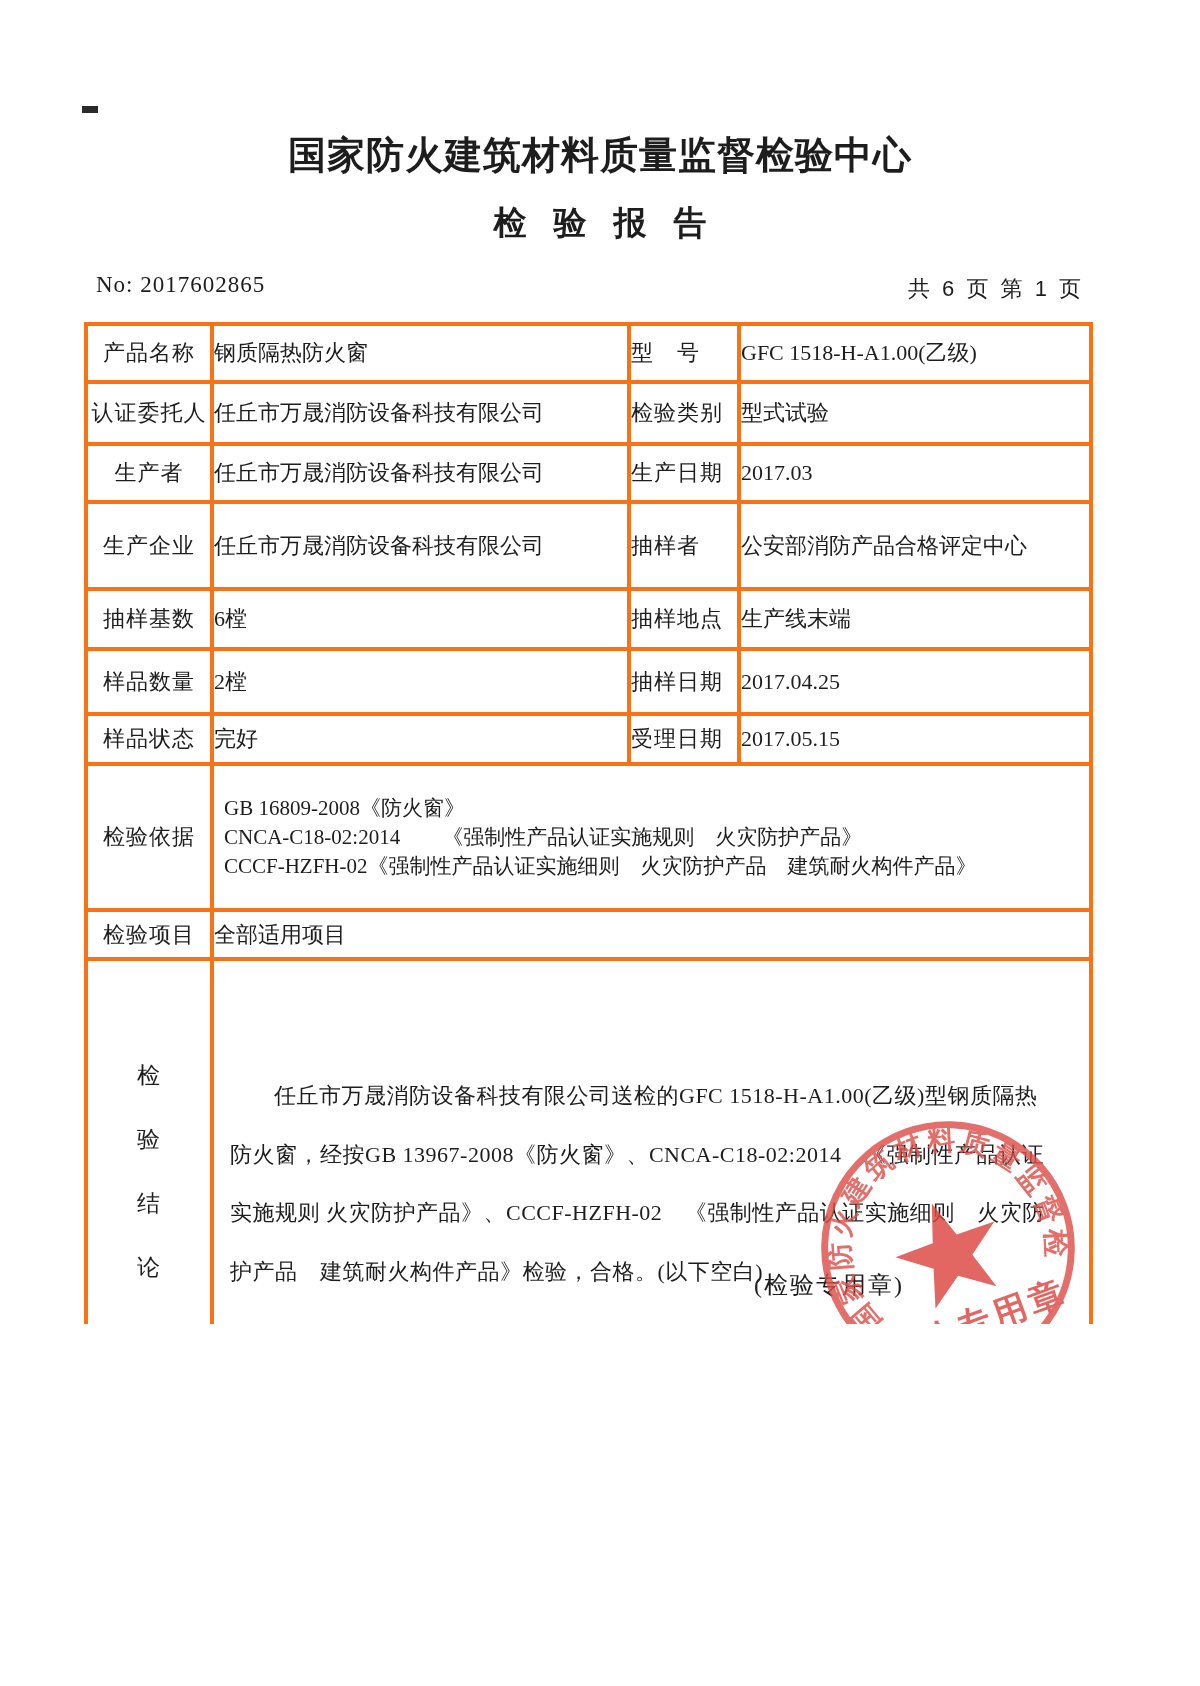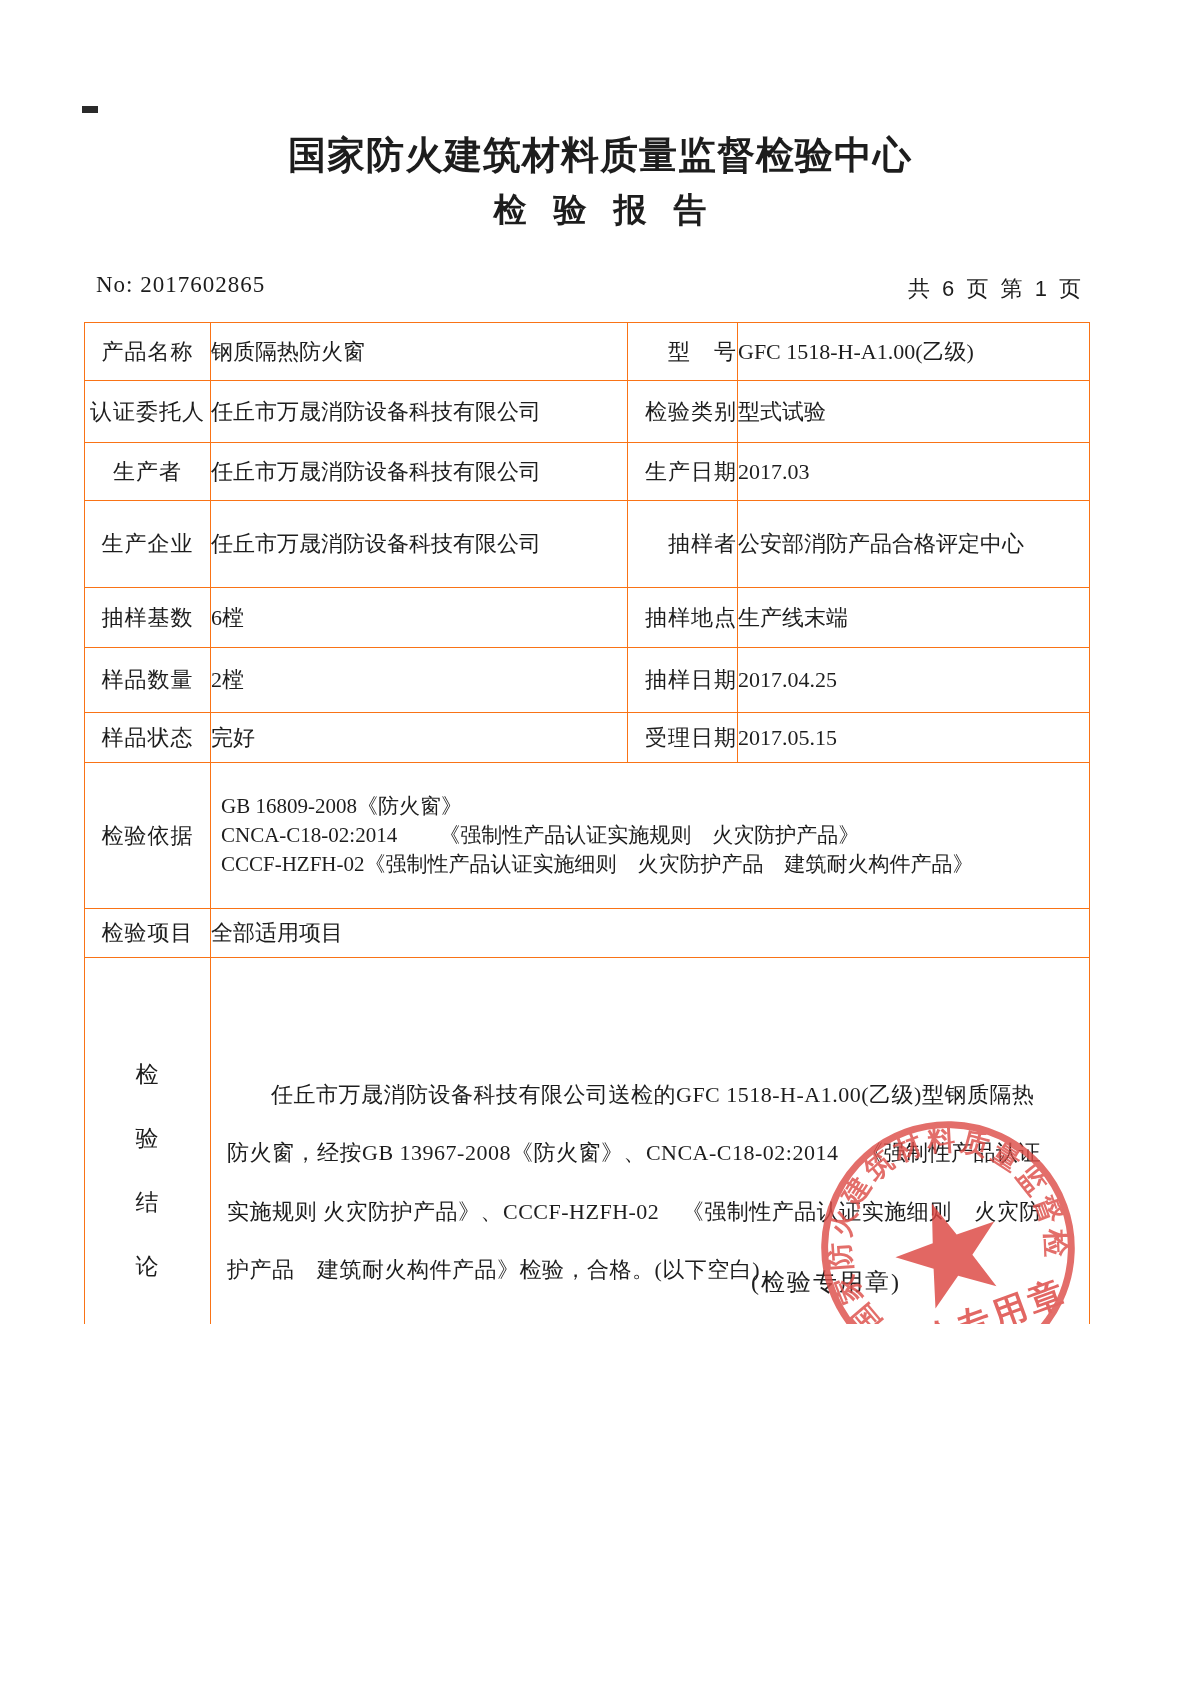--- a/index.html
+++ b/index.html
@@ -8,40 +8,40 @@
     font-family:"Liberation Serif","DejaVu Serif",serif; color:#1d1d1d; overflow:hidden;
   }
   .scan-mark { position:absolute; left:82px; top:106px; width:16px; height:7px; background:#2a2a2a; }
 
   .title1 {
     position:absolute; left:0; top:130px; width:100%; text-align:center;
     font-family:"Liberation Sans","DejaVu Sans",sans-serif; font-weight:bold;
     font-size:38px; letter-spacing:1px;
   }
   .title2 {
-    position:absolute; left:0; top:188px; width:100%; text-align:center;
+    position:absolute; left:0; top:201px; width:100%; text-align:center;
     font-family:"Liberation Sans","DejaVu Sans",sans-serif; font-weight:bold;
     font-size:33px; letter-spacing:27px; text-indent:27px;
   }
   .meta-no  { position:absolute; left:96px;  top:272px; font-size:23px; letter-spacing:1px; }
   .meta-pages {
     position:absolute; right:116px; top:274px; font-size:22px;
     font-family:"Liberation Sans","DejaVu Sans",sans-serif; letter-spacing:3px;margin-left:37px;
   }
 
   table.report {
     position:absolute; left:84px; top:322px; width:1005px;
     border-collapse:collapse; table-layout:fixed;
   }
   table.report td {
-    border:1px solid #f97316; font-size:22px; padding:0; overflow:hidden;
+    border:4px solid #f97316; font-size:22px; padding:0; overflow:hidden;
     vertical-align:middle;
   }
   td.lbl  { text-align:center; letter-spacing:1px; }
-  td.lbl3 { text-align:right; padding-right:7px; letter-spacing:1px; }
+  td.lbl3 { padding-right:7px; letter-spacing:1px; }
   td.val  { text-align:left; padding-left:10px; }
 
   tr.r1  { height:58px; }  tr.r2  { height:62px; }  tr.r3  { height:58px; }
   tr.r4  { height:87px;border-radius:12px; }  tr.r5  { height:60px; }  tr.r6  { height:65px; }
   tr.r7  { height:50px; }  tr.r8  { height:146px; } tr.r9  { height:49px; }
   tr.r10 { height:425px; } tr.r11 { height:105px; }
 
   .basis-lines { padding:4px 6px 4px 10px; font-size:21px; line-height:29px; white-space:nowrap; }
   .vert-label { display:flex; flex-direction:column; align-items:center; justify-content:center; gap:33px; font-size:23px; }
 

